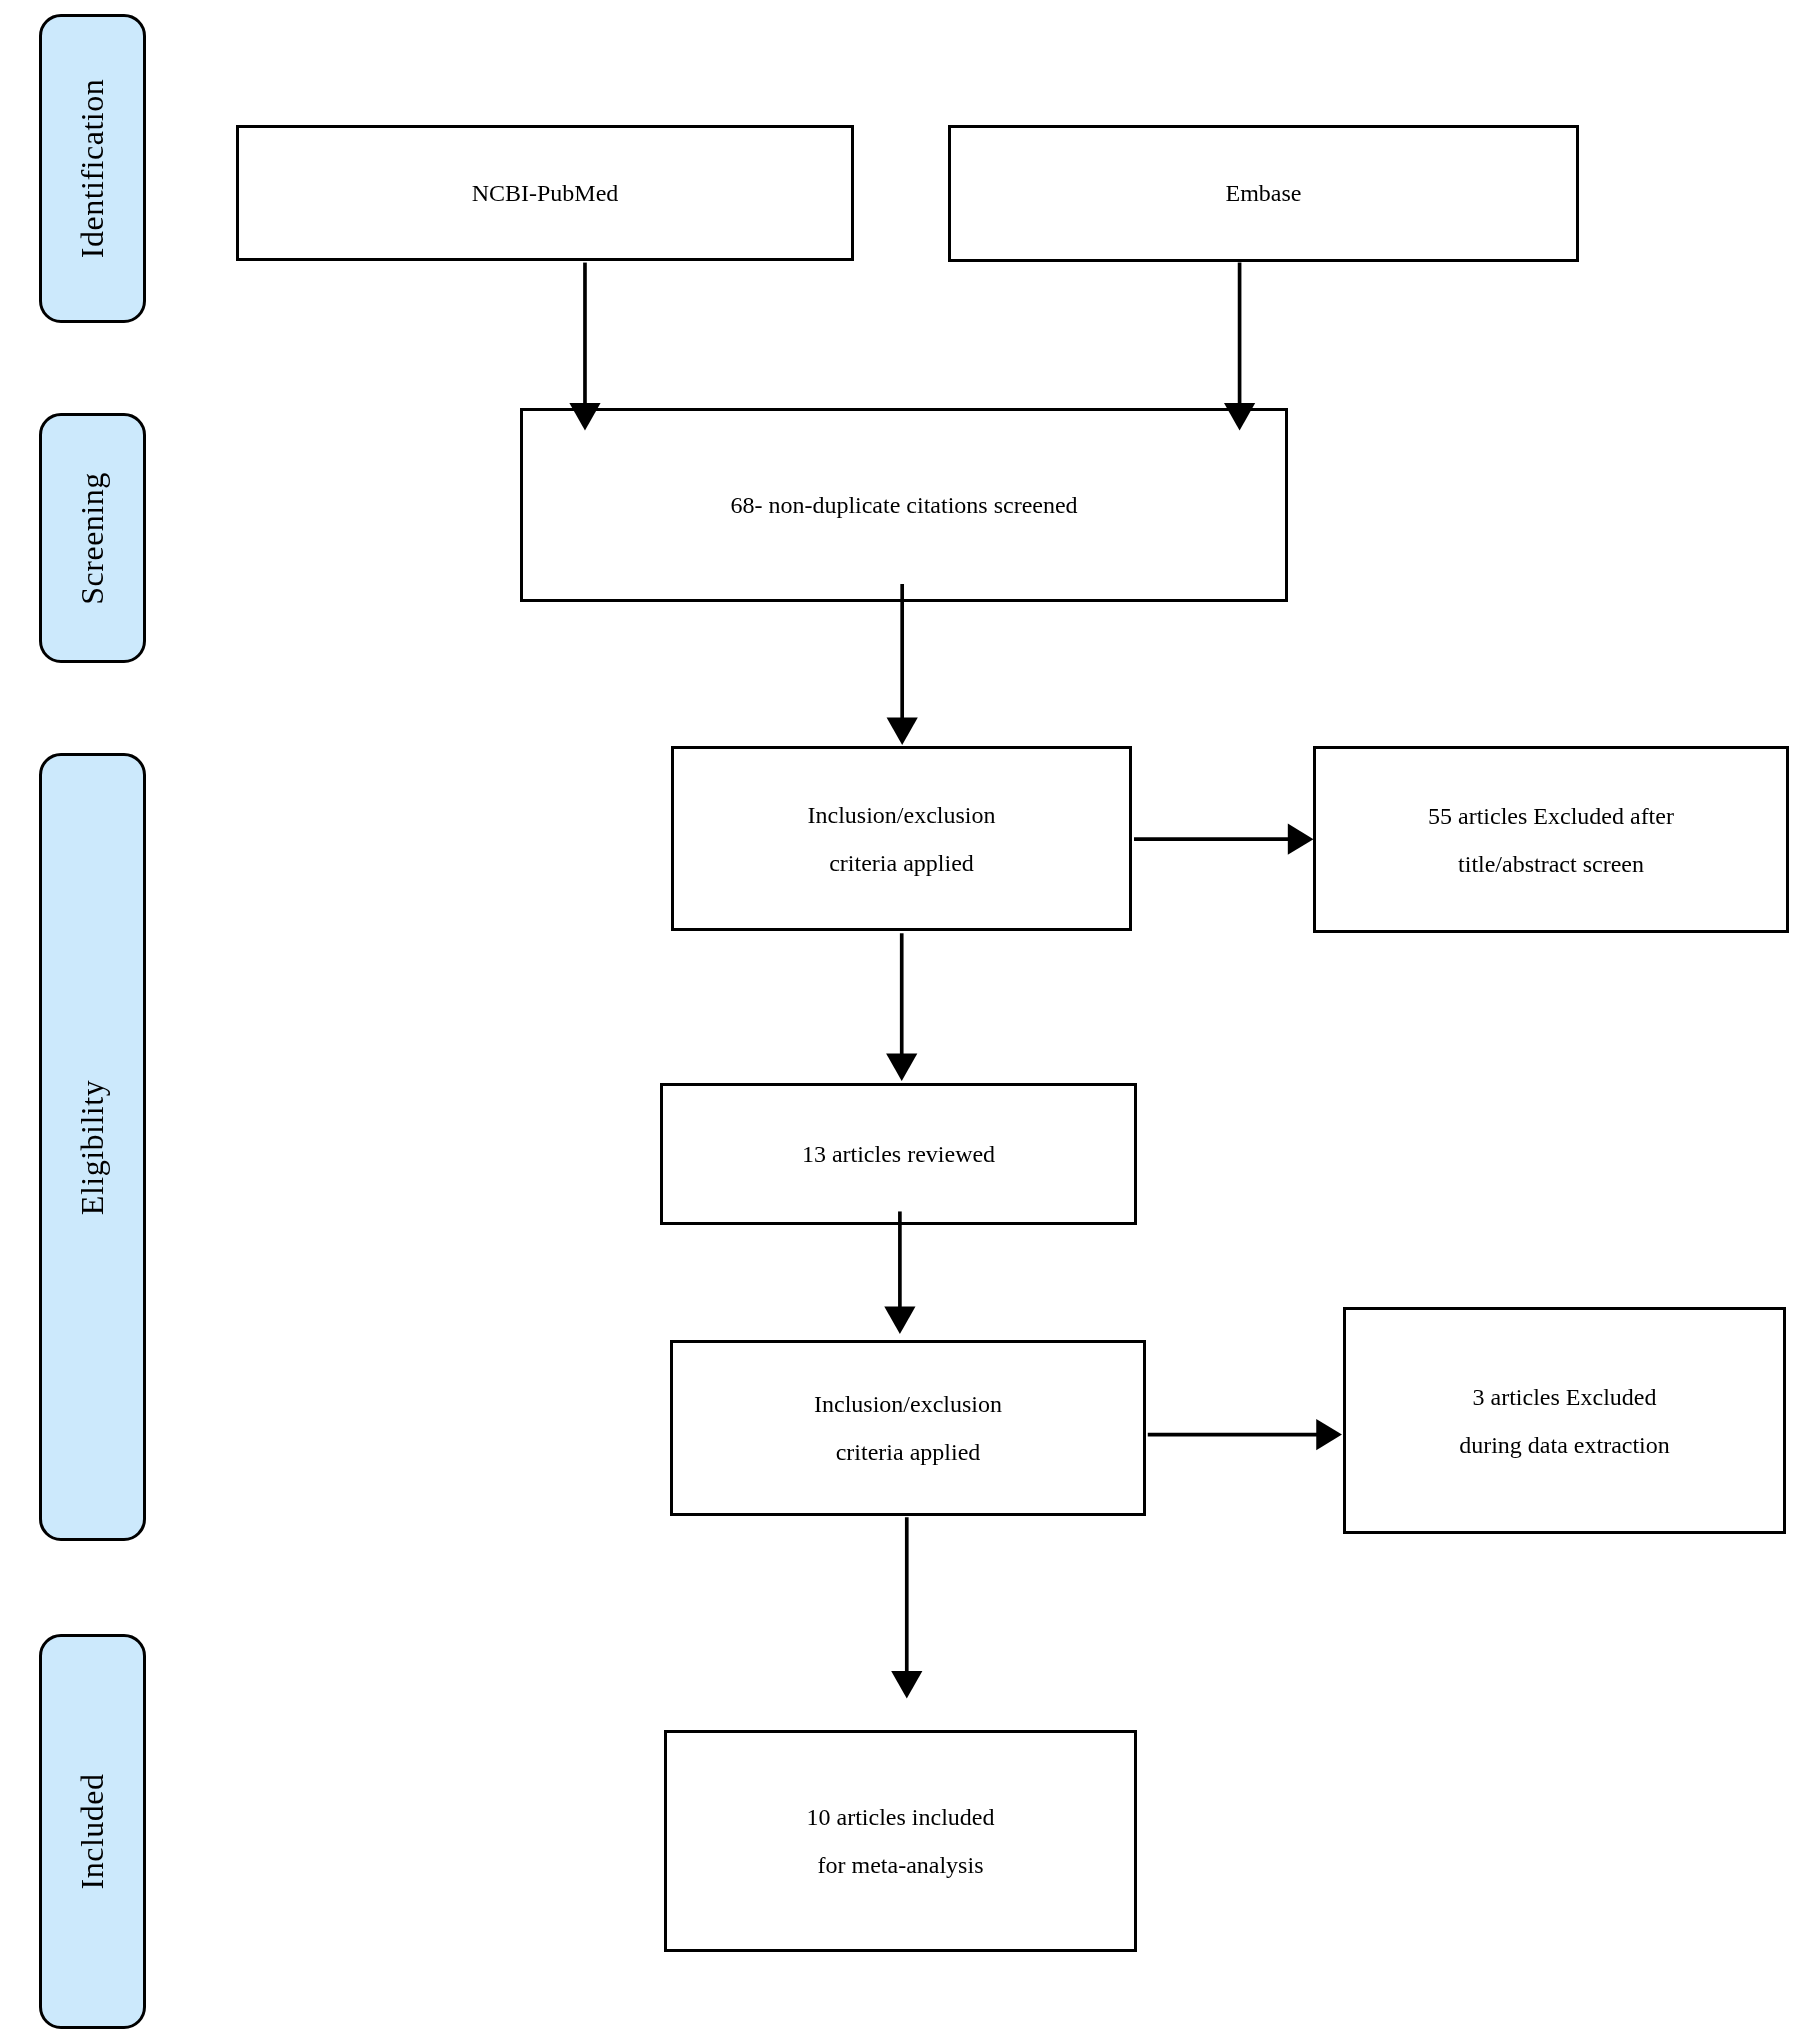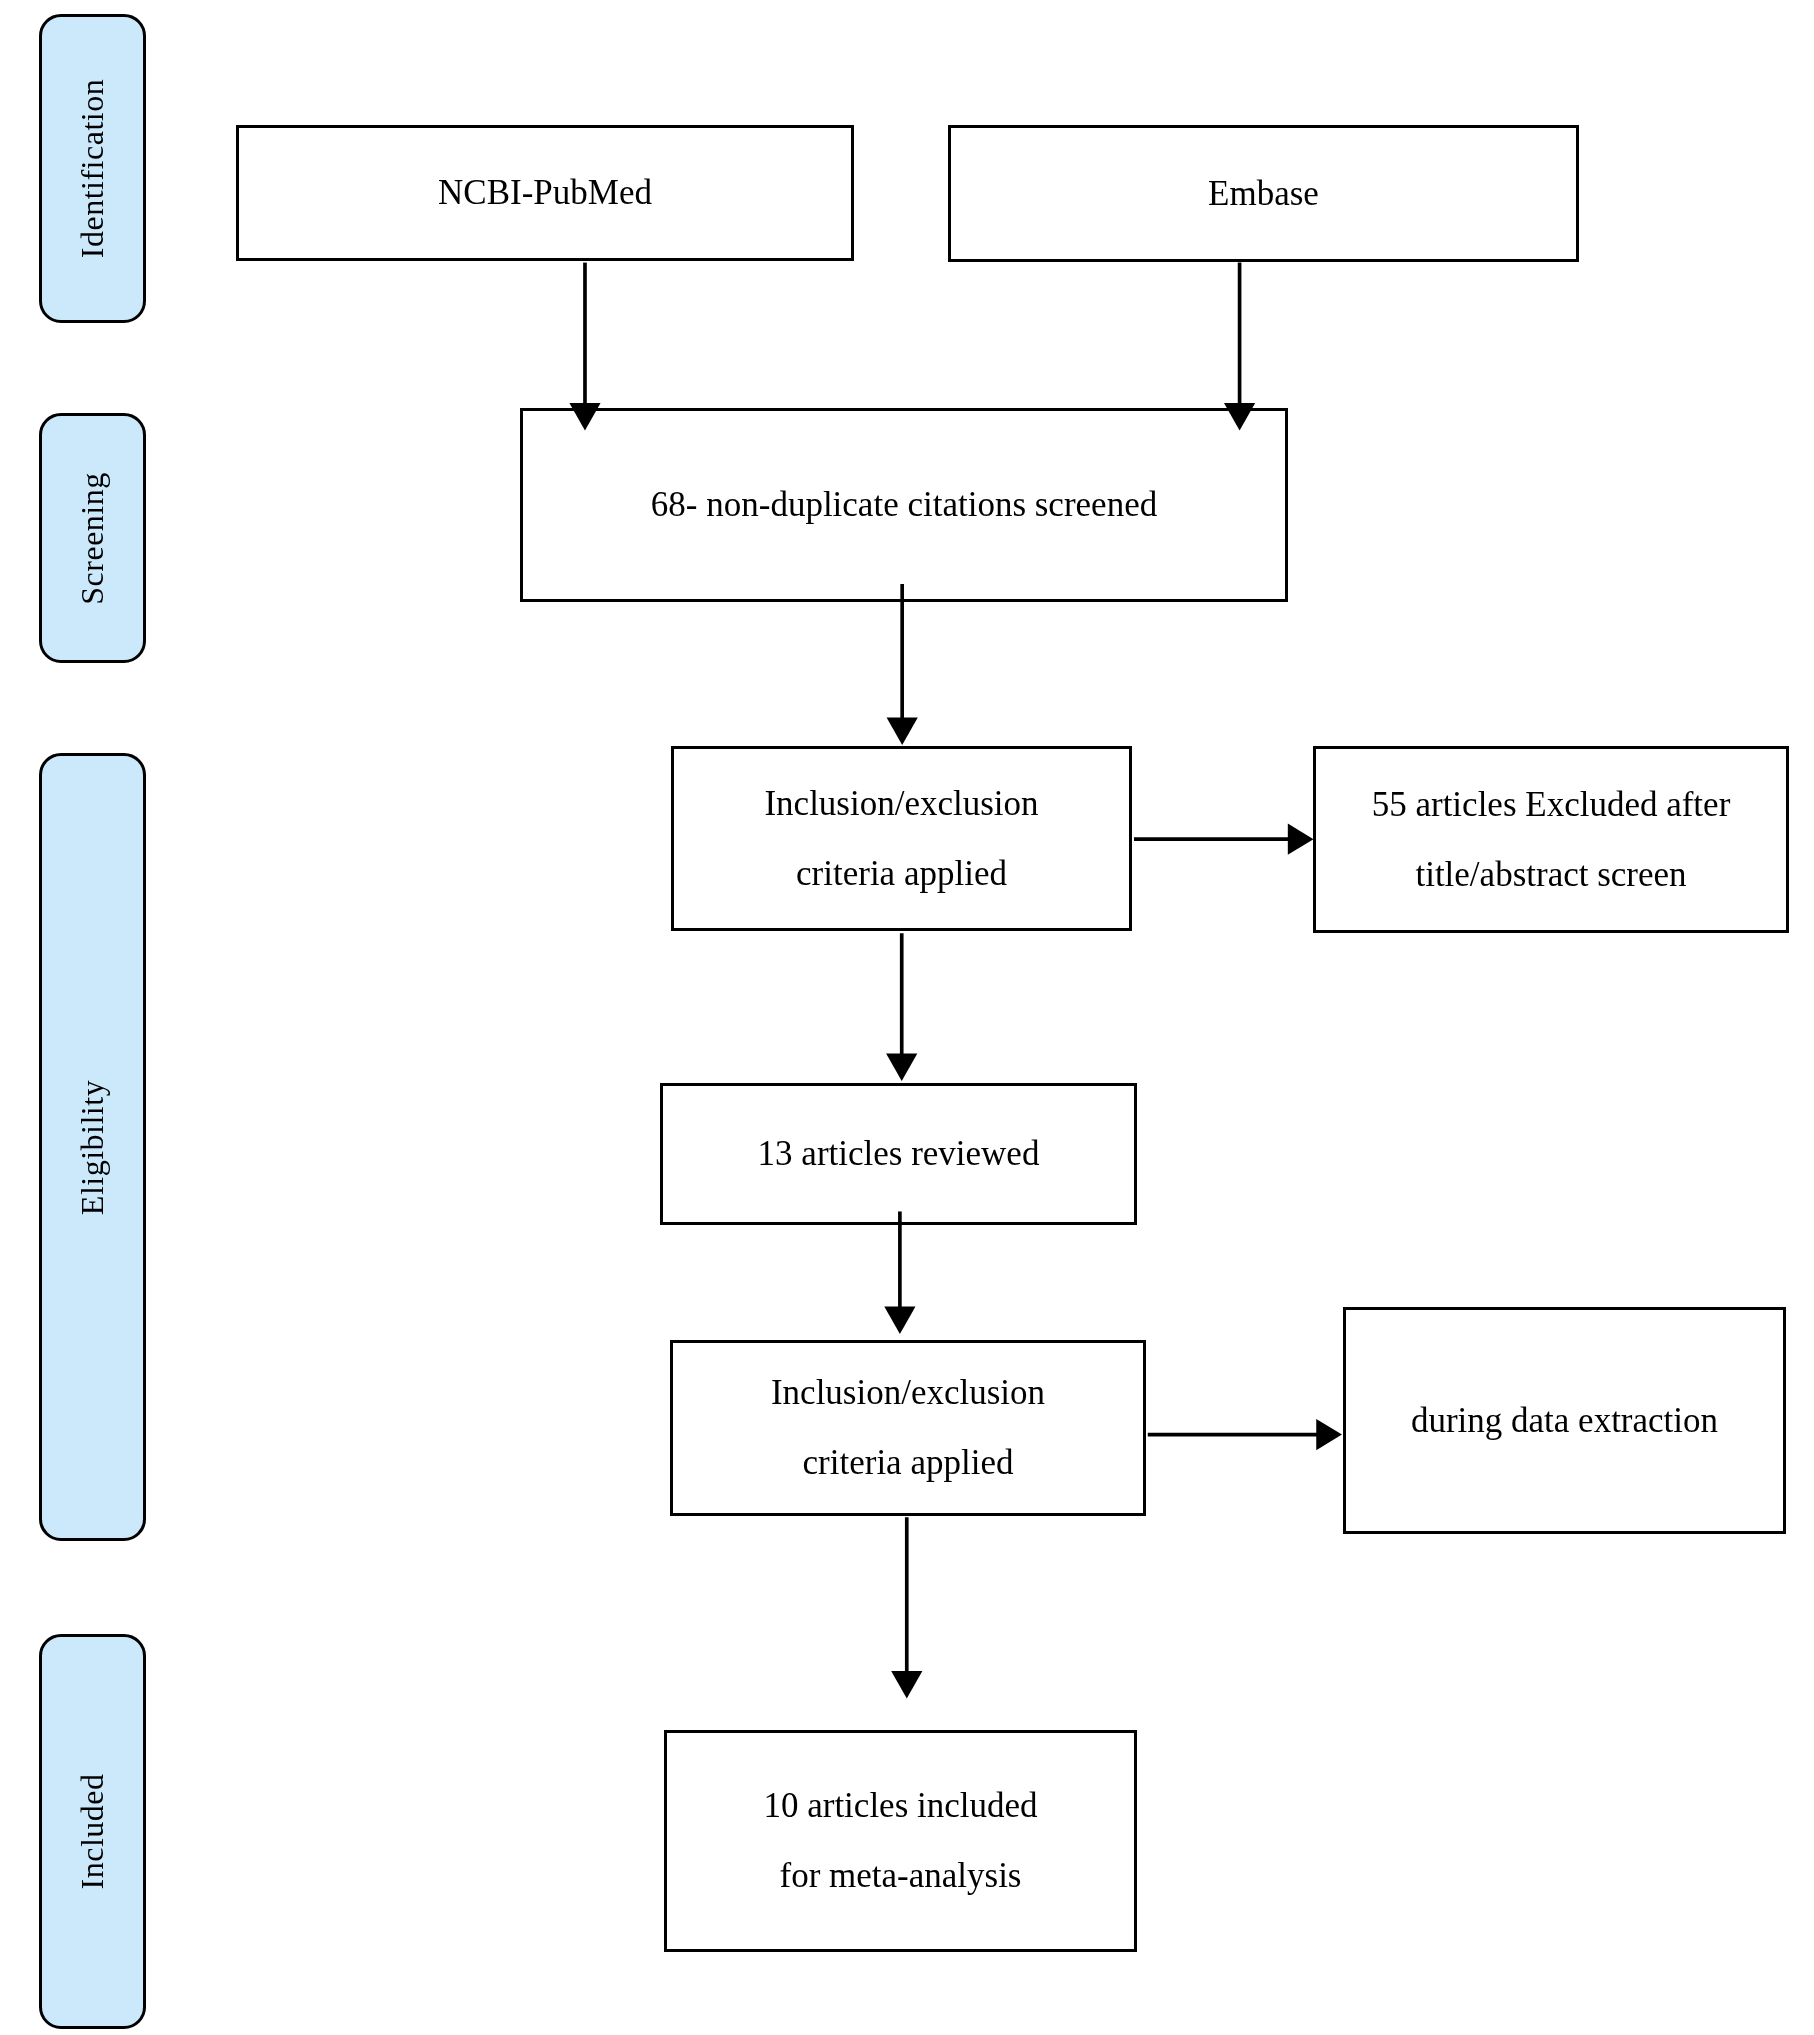--- a/index.html
+++ b/index.html
@@ -41,21 +41,21 @@
   .node{
     position:absolute;
     background:var(--box-fill);
     border:3.7px solid var(--line-color);
     box-sizing:border-box;
     display:flex;
     flex-direction:column;
     align-items:center;
     justify-content:center;
     text-align:center;
-    font-size:35px;
+    font-size:24px;
     line-height:2;
     padding:0 9.2px;
   }
   .node.single{line-height:normal;}
   #arrows{position:absolute;left:0;top:0;width:1814px;height:2035px;pointer-events:none;}
   #arrows line{stroke:var(--line-color);stroke-width:8;}
   #arrows polygon{fill:var(--line-color);}
 </style>
 </head>
 <body>
@@ -100,20 +100,21 @@
   <div class="node single" style="left:660px;top:1083px;width:477px;height:142px;">
     <span>13 articles reviewed</span>
   </div>
 
   <div class="node" style="left:670px;top:1340px;width:476px;height:176px;">
     <span>Inclusion/exclusion</span>
     <span>criteria applied</span>
   </div>
 
   <div class="node" style="left:1343px;top:1307px;width:443px;height:227px;">
+    <span>3 articles Excluded</span>
     <span>during data extraction</span>
   </div>
 
   <div class="node" style="left:664px;top:1730px;width:473px;height:222px;">
     <span>10 articles included</span>
     <span>for meta-analysis</span>
   </div>
 
   <svg id="arrows" viewBox="0 0 3951 4433" xmlns="http://www.w3.org/2000/svg">
     <g>

